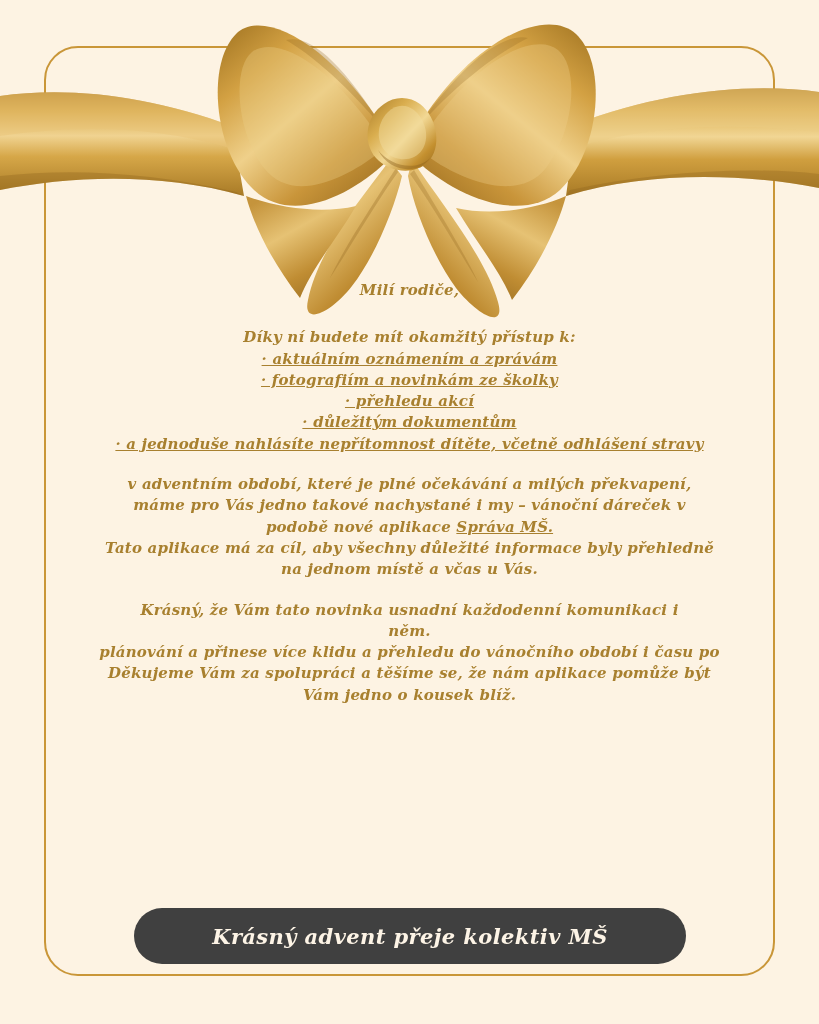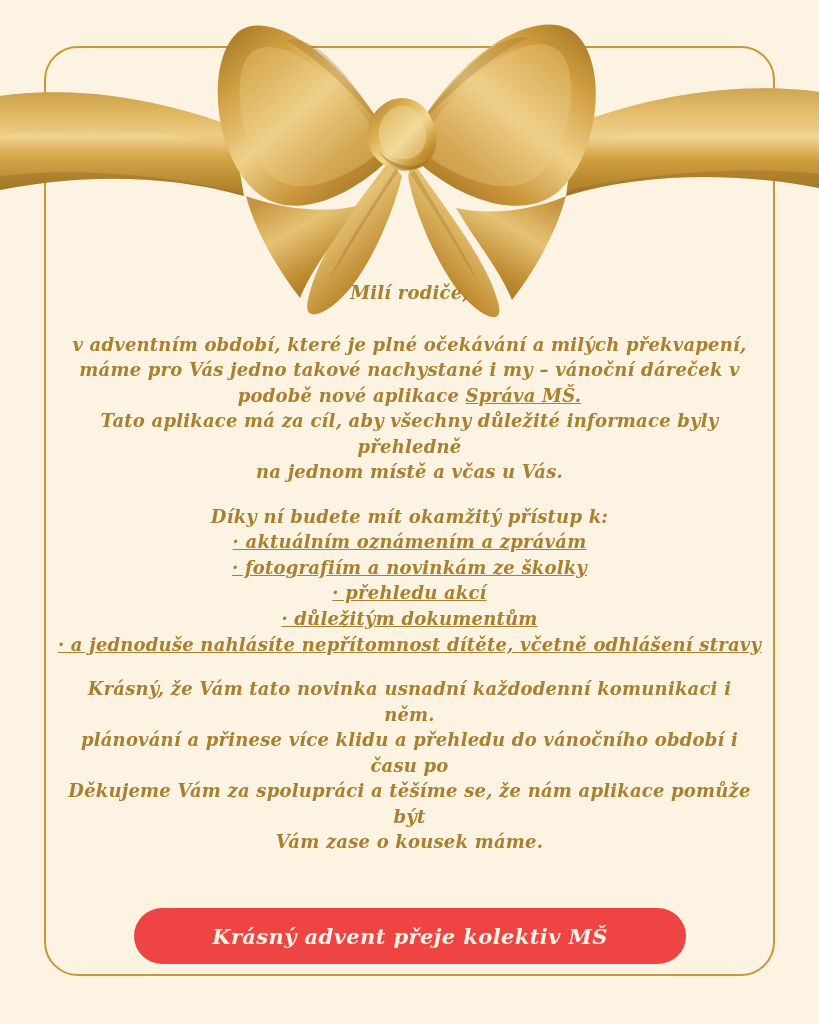--- a/index.html
+++ b/index.html
@@ -49,21 +49,21 @@
   .content {
     position: absolute;
     left: 56px;
     top: 280px;
     width: 707px;
     text-align: center;
     color: #a8802f;
     font-family: "DejaVu Serif", serif;
     font-style: italic;
     font-weight: 700;
-    font-size: 18px;
+    font-size: 15px;
     line-height: 1.42;
     letter-spacing: 0.2px;
   }
   .content p {
     margin: 0;
   }
   .para {
     margin-bottom: 19px;
   }
   .para.first {
@@ -73,21 +73,21 @@
 
   .bullets p { margin: 0; }
 
   
   .footer-pill {
     position: absolute;
     left: 134px;
     top: 908px;
     width: 552px;
     height: 56px;
-    background: #ef4444;
+    background: #404040;
     border-radius: 28px;
     display: flex;
     align-items: center;
     justify-content: center;
   }
   .footer-pill span {
     color: #fdf4e6;
     font-family: "DejaVu Serif", serif;
     font-style: italic;
     font-weight: 700;
@@ -181,45 +181,45 @@
       <path d="M384,104 C366,116 362,142 376,158 C388,172 414,176 428,162 C442,148 438,118 420,104 C410,96 394,96 384,104 Z" fill="url(#gKnot)"></path>
       <path d="M388,112 C376,124 376,142 386,152 C396,162 414,162 422,150 C430,138 426,120 414,110 C406,104 396,104 388,112 Z" fill="#f2dda2" opacity="0.45"></path>
       <path d="M378,150 C390,166 416,172 430,158 C420,174 390,174 378,150 Z" fill="#8a601b" opacity="0.4"></path>
     </svg>
   </div>
 
   <div class="content">
 
     <p class="para first">Milí rodiče,</p>
 
+    <div class="para bullets">
+      <p>Díky ní budete mít okamžitý přístup k:</p>
+      <p class="u">· aktuálním oznámením a zprávám</p>
+      <p class="u">· fotografiím a novinkám ze školky</p>
+      <p class="u">· přehledu akcí</p>
+      <p class="u">· důležitým dokumentům</p>
+      <p class="u">· a jednoduše nahlásíte nepřítomnost dítěte, včetně odhlášení stravy</p>
+    </div>
+
     <div class="para">
       <p>v adventním období, které je plné očekávání a milých překvapení,</p>
       <p>máme pro Vás jedno takové nachystané i my – vánoční dáreček v</p>
       <p>
         <span>podobě nové aplikace </span><span class="u">Správa MŠ.</span>
       </p>
       <p>Tato aplikace má za cíl, aby všechny důležité informace byly přehledně</p>
       <p>na jednom místě a včas u Vás.</p>
     </div>
 
-    <div class="para bullets">
-      <p>Díky ní budete mít okamžitý přístup k:</p>
-      <p class="u">· aktuálním oznámením a zprávám</p>
-      <p class="u">· fotografiím a novinkám ze školky</p>
-      <p class="u">· přehledu akcí</p>
-      <p class="u">· důležitým dokumentům</p>
-      <p class="u">· a jednoduše nahlásíte nepřítomnost dítěte, včetně odhlášení stravy</p>
-    </div>
-
     <div class="para">
       <p>Krásný, že Vám tato novinka usnadní každodenní komunikaci i</p>
       <p>něm.</p>
       <p>plánování a přinese více klidu a přehledu do vánočního období i času po</p>
       <p>Děkujeme Vám za spolupráci a těšíme se, že nám aplikace pomůže být</p>
-      <p>Vám zase o kousek máme.</p>
+      <p>Vám jedno o kousek blíž.</p>
     </div>
 
   </div>
 
   <div class="footer-pill">
     <span>Krásný advent přeje kolektiv MŠ</span>
   </div>
 
 </div>
 

